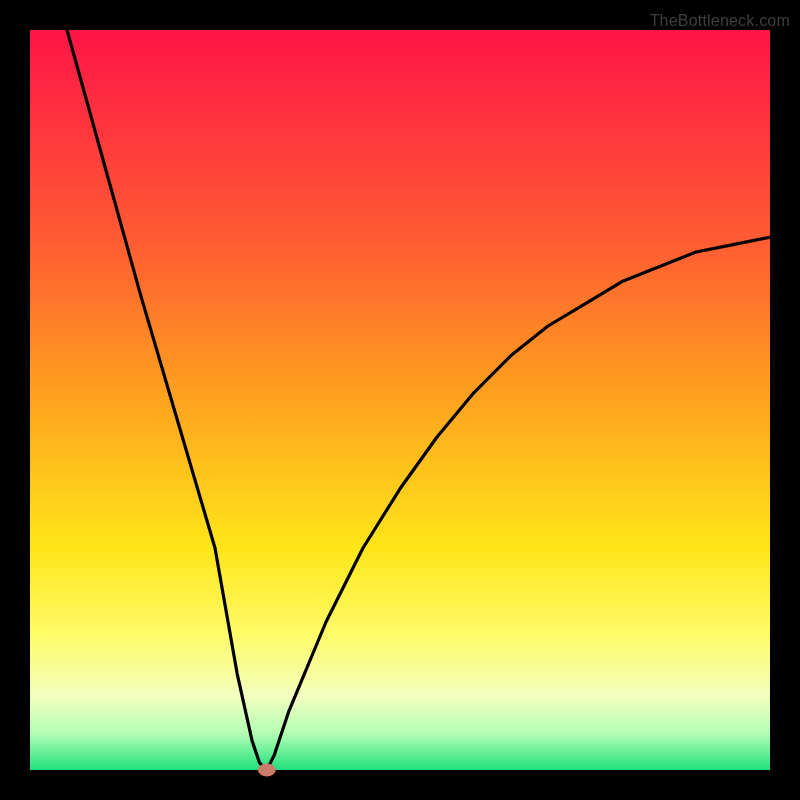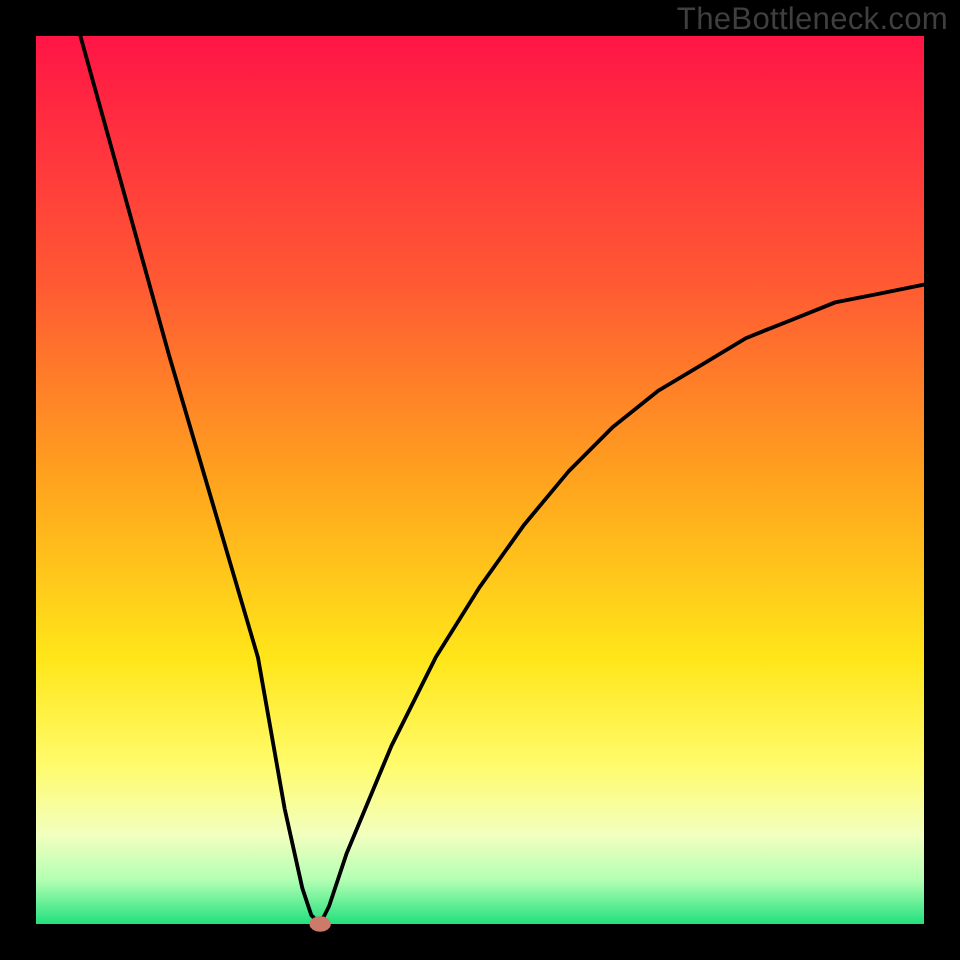--- a/index.html
+++ b/index.html
@@ -14,24 +14,24 @@
     position: relative;
     width: 800px;
     height: 800px;
     background: #000;
   }
   svg {
     display: block;
   }
   .watermark {
     position: absolute;
-    top: 0;
+    top: 12px;
     right: 10px;
     color: #3f3f3f;
-    font-size: 26px;
+    font-size: 16px;
     font-weight: 500;
     letter-spacing: 0.2px;
     user-select: none;
   }
 </style>
 </head>
 <body>
 
 <div class="canvas-wrap">
 

